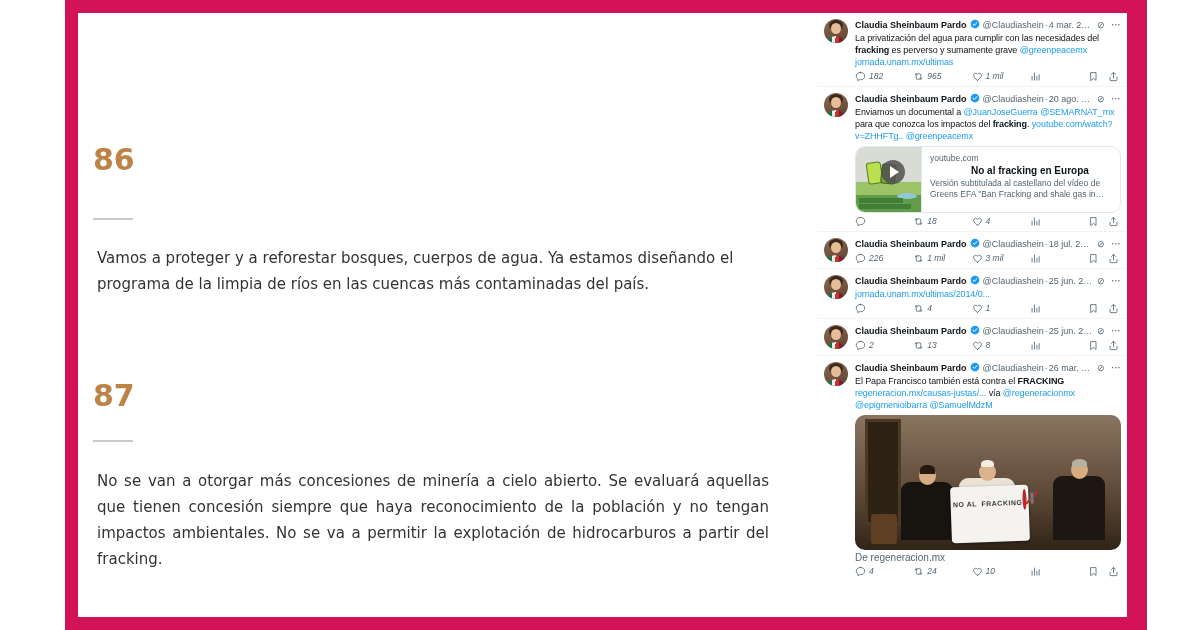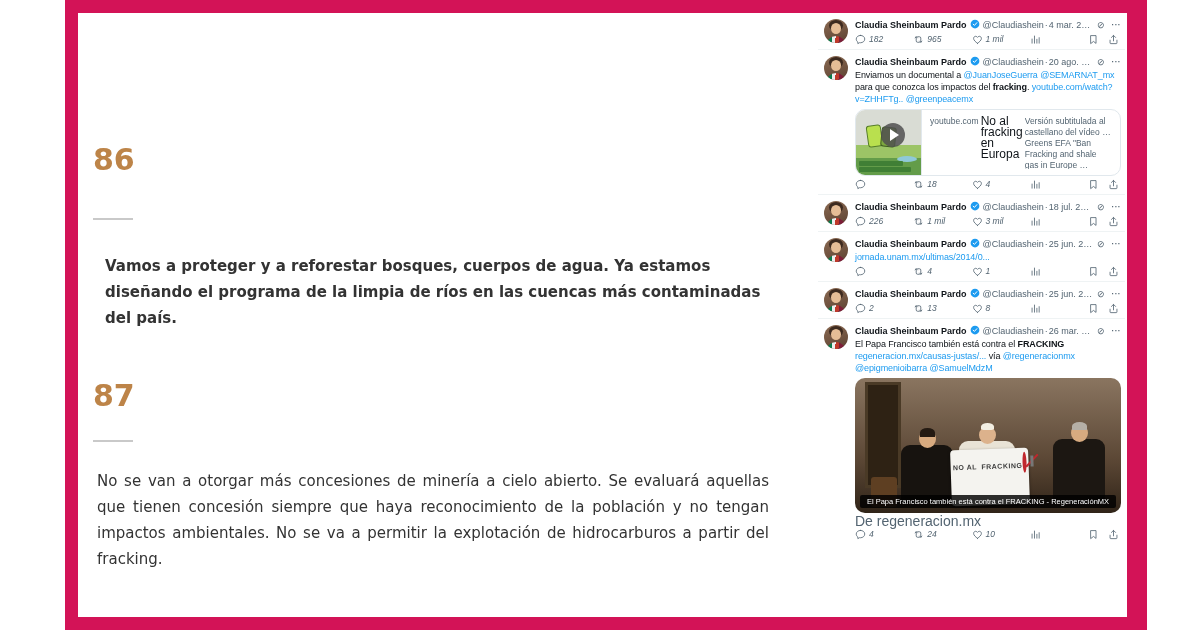--- a/index.html
+++ b/index.html
@@ -59,23 +59,23 @@
   .card-thumb{width:65px;height:65px;flex:none;position:relative;border-right:1px solid #e1e8ed;
       background:linear-gradient(180deg,#d9dcd4 0 54%,#9cc466 54% 74%,#639c49 74%);overflow:hidden;}
   .barrel1{position:absolute;left:11px;top:15px;width:13px;height:20px;background:#b9e04e;border:1px solid #567d2a;border-radius:3px;transform:rotate(-8deg);}
   .barrel2{position:absolute;left:25px;top:17px;width:13px;height:18px;background:#7da83f;border:1px solid #3f5c22;border-radius:3px;transform:rotate(6deg);}
   .pond{position:absolute;right:4px;bottom:13px;width:20px;height:6px;border-radius:50%;background:#8fc9d8;}
   .playbtn{position:absolute;left:25px;top:13px;width:24px;height:24px;border-radius:50%;background:rgba(80,80,80,.85);}
   .playbtn::after{content:"";position:absolute;left:9px;top:6px;border-left:9px solid #fff;border-top:6px solid transparent;border-bottom:6px solid transparent;}
   .capbar{position:absolute;left:3px;height:5px;background:rgba(62,125,53,.95);border-radius:1px;}
   .capbar.b1{bottom:9px;width:44px;}
   .capbar.b2{bottom:3px;width:52px;}
-  .card-body{padding:6px 8px;display:flex;gap:2px;min-width:0;}
+  .card-body{padding:6px 8px;display:flex;flex-direction:column;gap:2px;min-width:0;}
   .card-domain{color:#536471;font-size:8.5px;line-height:10px;}
-  .card-title{font-weight:normal;font-size:12px;line-height:11px;color:#0f1419;}
+  .card-title{font-weight:bold;font-size:10px;line-height:11px;color:#0f1419;margin-left:41px;}
   .card-desc{color:#536471;font-size:8.5px;line-height:11px;display:-webkit-box;-webkit-line-clamp:2;-webkit-box-orient:vertical;overflow:hidden;}
 
   
   .photo{margin-top:4px;height:135px;border-radius:10px;position:relative;overflow:hidden;
          background:linear-gradient(180deg,#8a7560,#5a4634 62%,#302418);}
   .ph-door{position:absolute;left:10px;top:4px;width:36px;height:106px;background:#2e2214;border:3px solid #4a3a26;box-sizing:border-box;}
   .ph-chair{position:absolute;left:16px;bottom:6px;width:26px;height:30px;background:#5e3f22;border-radius:3px;}
   .fig{position:absolute;bottom:10px;display:flex;flex-direction:column;align-items:center;}
   .fig .head{width:17px;height:18px;border-radius:50%;background:#d8ab80;position:relative;z-index:1;}
   .fig .body{width:52px;height:58px;border-radius:9px 9px 0 0;margin-top:-3px;}
@@ -91,21 +91,21 @@
   .fig-right .body{background:#1c1712;height:64px;}
   .shirt{position:absolute;left:96px;bottom:8px;width:78px;height:56px;background:#f4f3ef;border-radius:4px;
          transform:rotate(-2deg);box-shadow:0 1px 3px rgba(0,0,0,.5);z-index:2;text-align:center;padding-top:6px;box-sizing:border-box;}
   .shirt-t{font-size:7px;font-weight:bold;color:#3c3c3c;line-height:8px;letter-spacing:.5px;}
   .ban{width:16px;height:16px;border:2px solid #c0272d;border-radius:50%;margin:3px auto 0;position:relative;}
   .ban::before{content:"";position:absolute;left:-1px;top:6px;width:17px;height:2px;background:#c0272d;transform:rotate(-45deg);}
   .ban::after{content:"";position:absolute;left:6px;top:2px;width:3px;height:11px;background:#777;}
   .photo-caption{position:absolute;left:5px;right:5px;bottom:5px;background:rgba(0,0,0,.82);color:#fff;
          font-size:7.5px;line-height:9px;padding:2px 3px;border-radius:2px;text-align:center;
          white-space:nowrap;overflow:hidden;z-index:3;}
-  .photo-src{color:#536471;font-size:14px;line-height:10px;margin-top:3px;}
+  .photo-src{color:#536471;font-size:10px;line-height:10px;margin-top:3px;}
   .hidden-defs{position:absolute;width:0;height:0;overflow:hidden;}
 </style>
 </head>
 <body>
 
 <svg class="hidden-defs" aria-hidden="true">
   <defs>
     <symbol id="i-reply" viewBox="0 0 24 24">
         <path d="M12 3C6.8 3 2.7 6.6 2.7 11.1c0 2.6 1.4 4.9 3.5 6.4V21l3.8-2.1c.6.1 1.3.2 2 .2 5.2 0 9.3-3.6 9.3-8.1S17.2 3 12 3z"></path>
       </symbol>
@@ -133,21 +133,21 @@
   </defs>
 </svg>
 
 <div class="frame" style="background:#d31357;">
   <div class="canvas">
 
     <section class="doc">
 
       <div class="sec-num" style="top:130px;">86</div>
       <div class="sec-rule" style="top:205px;"></div>
-      <p class="sec-text" style="top:228px;margin:12px;font-weight:bold;">Vamos a proteger y a reforestar bosques, cuerpos de agua. Ya estamos diseñando el programa de la limpia de ríos en las cuencas más contaminadas del país.</p>
+      <p class="sec-text" style="top:228px;margin:4px;">Vamos a proteger y a reforestar bosques, cuerpos de agua. Ya estamos diseñando el programa de la limpia de ríos en las cuencas más contaminadas del país.</p>
 
       <div class="sec-num" style="top:366px;">87</div>
       <div class="sec-rule" style="top:427px;"></div>
       <p class="sec-text justify" style="top:451px;margin:4px;">No se van a otorgar más concesiones de minería a cielo abierto. Se evaluará aquellas que tienen concesión siempre que haya reconocimiento de la población y no tengan impactos ambientales. No se va a permitir la explotación de hidrocarburos a partir del fracking.</p>
     </section>
 
     <section class="feed">
 
       <article class="tweet">
         <div class="avatar">
@@ -160,20 +160,21 @@
             <span class="t-name">Claudia Sheinbaum Pardo</span>
             <svg class="badge">
                 <use href="#i-badge"></use>
               </svg>
             <span class="t-meta"><span>@Claudiashein</span><span class="sep"></span><span>4 mar. 2015</span></span>
             <span class="t-hr">
                 <span class="grok">⊘</span>
                 <span class="more">···</span>
               </span>
           </div>
+          <div class="t-text"><span>La privatización del agua para cumplir con las necesidades del </span><span class="b">fracking</span><span> es perverso y sumamente grave </span><span class="l">@greenpeacemx</span><span> </span><span class="l">jornada.unam.mx/ultimas</span></div>
           <div class="t-stats">
             <span class="stat">
                 <svg class="ic">
                   <use href="#i-reply"></use>
                 </svg>
                 <span>182</span>
               </span>
             <span class="stat">
                 <svg class="ic">
                   <use href="#i-rt"></use>
@@ -468,21 +469,20 @@
               </span>
             <span class="fig fig-right">
                 <span class="head"></span>
                 <span class="body"></span>
               </span>
             <span class="shirt">
               <span class="shirt-t">NO AL</span>
               <span class="shirt-t">FRACKING</span>
               <span class="ban"></span>
             </span>
-            <span class="photo-caption">El Papa Francisco también está contra el FRACKING - RegeneraciónMX</span>
           </div>
           <div class="photo-src">De regeneracion.mx</div>
           <div class="t-stats">
             <span class="stat">
                 <svg class="ic">
                   <use href="#i-reply"></use>
                 </svg>
                 <span>4</span>
               </span>
             <span class="stat">

